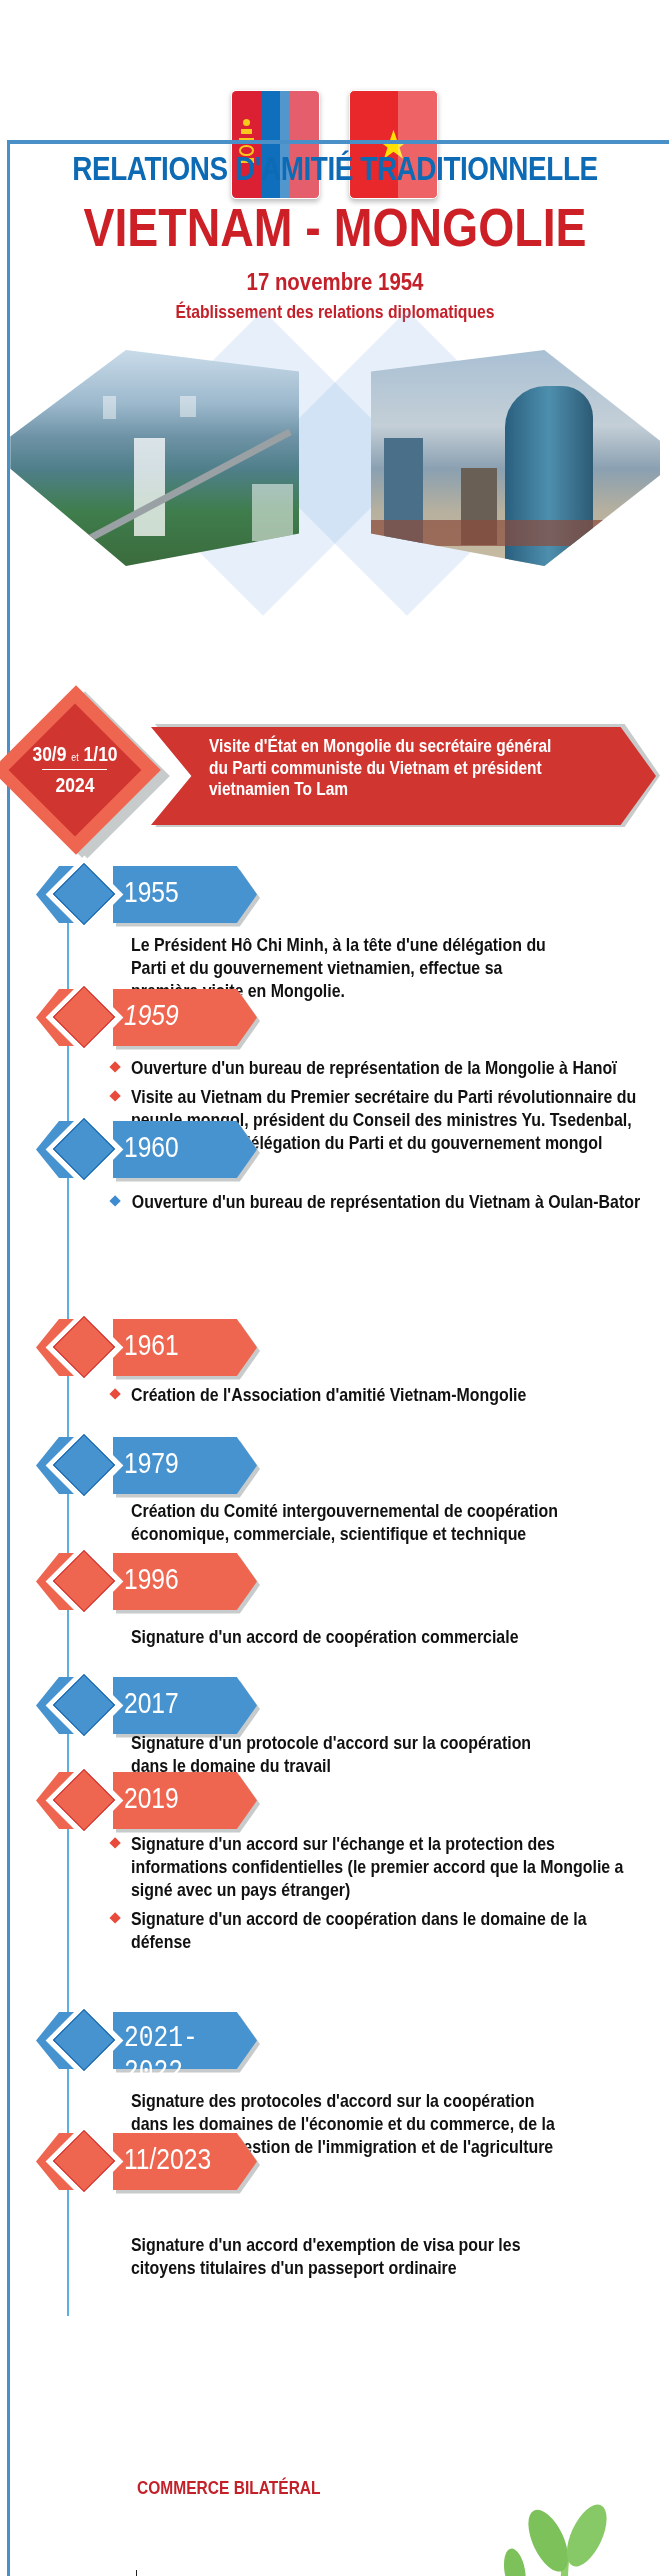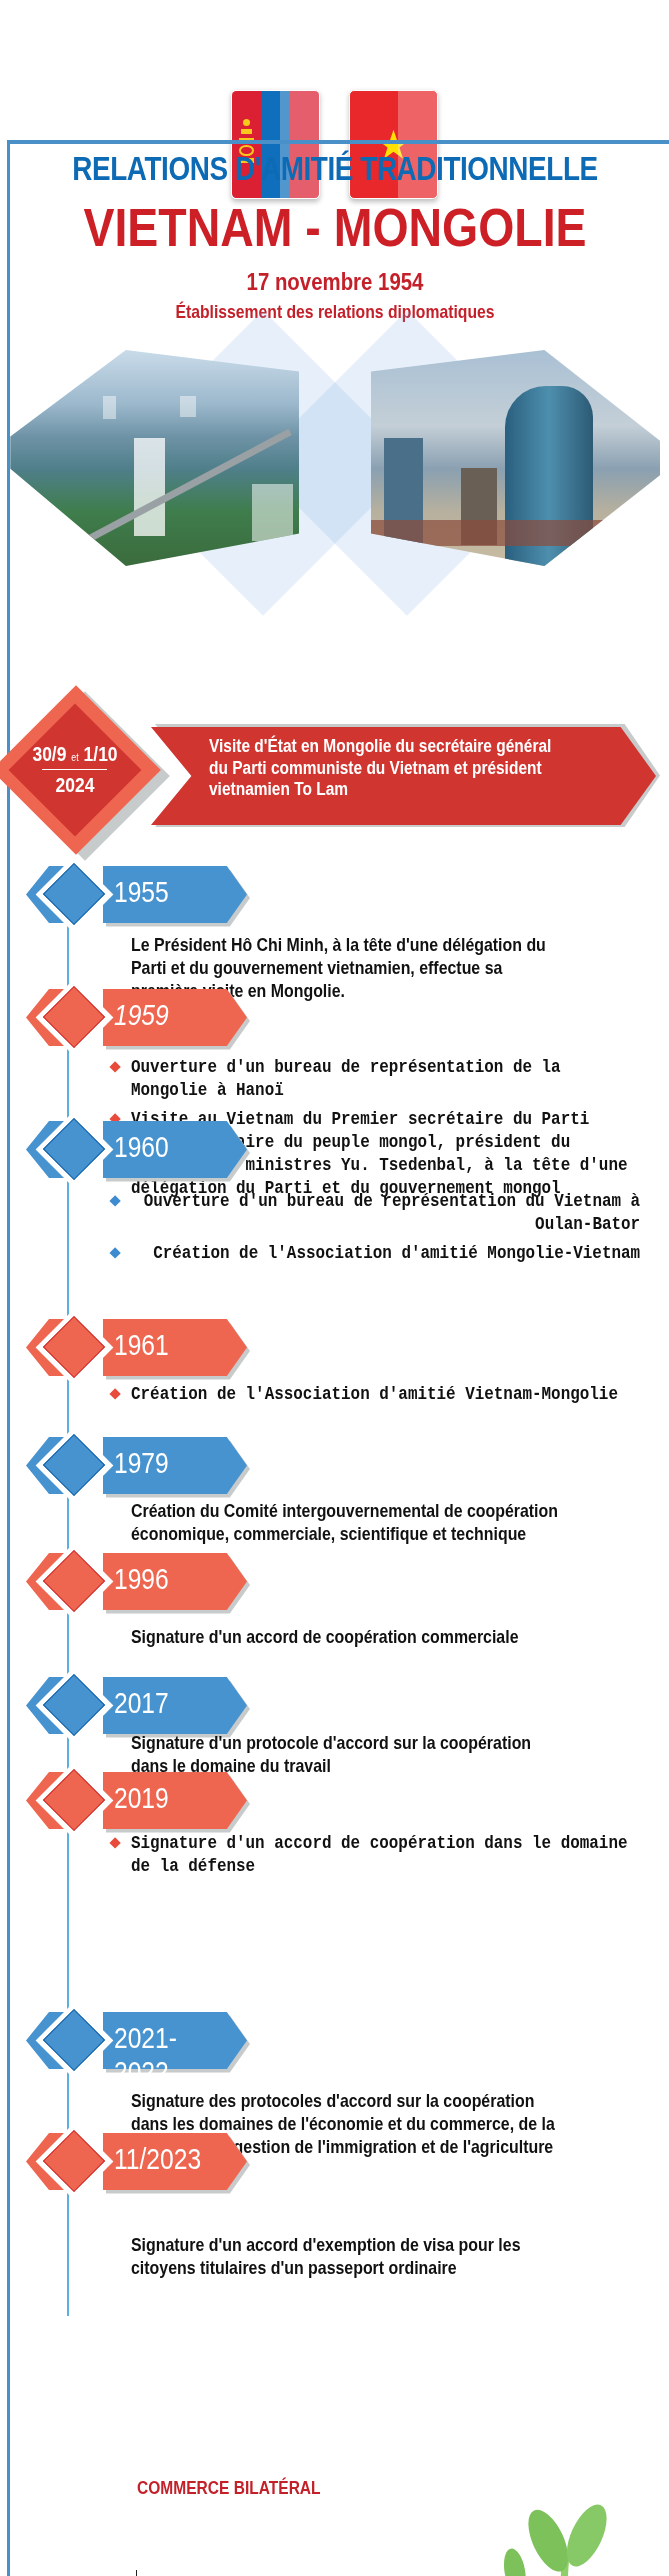--- a/index.html
+++ b/index.html
@@ -45,34 +45,34 @@
   .visit-date .line { width: 65px; height: 1px; background:#fff; margin: 3.1px auto; }
   .visit-date .y { font-size: 20.6px; display:block; transform: scaleX(0.85); }
   .visit-arrow-shadow { position:absolute; left: 155px; top: 724px; width: 505px; height: 103px; background:#c8cbcc;
                         clip-path: polygon(0 0, 93% 0, 100% 50%, 93% 100%, 0 100%, 8% 50%); }
   .visit-arrow { position:absolute; left: 151px; top: 727px; width: 505px; height: 98px; background:#d13530;
                  clip-path: polygon(0 0, 93% 0, 100% 50%, 93% 100%, 0 100%, 8% 50%); }
   .visit-text { position:absolute; left: 209px; top: 736px; width: 402px; color:#fff; font-size: 18px; font-weight:700; line-height: 21.6px; transform: scaleX(0.86); transform-origin: left; }
 
   
   .tl-line { position:absolute; left: 67px; top: 876px; width: 1.5px; height: 1440px; background:#5cb0e0; }
-  .tl-head { position:absolute; left: 26px; width: 222px; height: 62px; }
+  .tl-head { position:absolute; left: 36px; width: 222px; height: 62px; }
   .tl-head .arrowL { position:absolute; left: 0; top: 0; width: 46px; height: 57px; clip-path: polygon(50% 0, 100% 0, 52% 50%, 100% 100%, 50% 100%, 0 50%); }
   .tl-head .band { position:absolute; left: 77px; top: 0; width: 144px; height: 57px; clip-path: polygon(0 0, 86% 0, 100% 50%, 86% 100%, 0 100%, 0 100%); }
   .tl-head .band-shadow { position:absolute; left: 80px; top: 3.6px; width: 144px; height: 57px; background:#c8cbcc; clip-path: polygon(0 0, 86% 0, 100% 50%, 86% 100%, 0 100%); }
   .tl-head .dia { position:absolute; left: 26px; top: 6.2px; width: 44px; height: 44px; transform: rotate(45deg); border: 1.5px solid; }
   .tl-head .dia-white { position:absolute; left: 20.6px; top: 1px; width: 55px; height: 55px; transform: rotate(45deg); background:#fff; }
   .tl-head .label { position:absolute; left: 88px; top: 9.3px; color:#fff; font-size: 30px; font-weight: 400; transform: scaleX(0.82); transform-origin:left; }
   .blue .arrowL, .blue .band { background:#4793d0; }
   .blue .dia { background:#4793d0; border-color:#0d5fa8; }
   .red .arrowL, .red .band { background:#ef6650; }
   .red .dia { background:#ef6650; border-color:#cc2a2a; }
 
   .tl-text { position:absolute; left: 131px; width: 510px; font-size: 18.5px; line-height: 23px; font-weight: 700; color:#111; transform: scaleX(0.86); transform-origin: left; }
-  .tl-bullets { position:absolute; left: 108px; width: 531px; font-family: Liberation Mono, monospace; }
+  .tl-bullets { position:absolute; left: 108px; width: 531px; }
   .tl-bullet { position: relative; padding-left: 23px; font-size: 18.5px; line-height: 23px; font-weight:700; color:#111; margin-bottom: 6.2px; }
   .tl-bullet .txt { display:block; transform: scaleX(0.86); transform-origin:left; width: 592px; }
   .tl-bullet .mk { position:absolute; left: 2.6px; top: 7.2px; width: 8.2px; height: 8.2px; transform: rotate(45deg); }
   .mk.red { background:#e84a3c; }
   .mk.blue { background:#3d8bd0; }
 
   
   .com-title { position:absolute; left: 137px; top: 2477px; color:#c4202a; font-size: 18.5px; font-weight:700; transform: scaleX(0.84); transform-origin:left; }
   .axis { position:absolute; left: 136px; top: 2570px; width: 1px; height: 307px; background:#222; }
 
@@ -173,24 +173,20 @@
       <div class="band"></div>
       <div class="dia-white"></div>
       <div class="dia"></div>
       <div class="label">1960</div>
     </div>
     <div class="tl-bullets" style="top: 1190px; text-align: right;">
       <div class="tl-bullet">
         <span class="mk blue"></span>
         <span class="txt">Ouverture d'un bureau de représentation du Vietnam à Oulan-Bator</span>
       </div>
-      <div class="tl-bullet">
-        <span class="mk blue"></span>
-        <span class="txt">Création de l'Association d'amitié Mongolie-Vietnam</span>
-      </div>
     </div>
     <div class="tl-head red" style="top: 1319px; text-align: right;">
       <div class="arrowL"></div>
       <div class="band-shadow"></div>
       <div class="band"></div>
       <div class="dia-white"></div>
       <div class="dia"></div>
       <div class="label">1961</div>
     </div>
     <div class="tl-bullets" style="top: 1383px;">
@@ -230,24 +226,28 @@
       <div class="arrowL"></div>
       <div class="band-shadow"></div>
       <div class="band"></div>
       <div class="dia-white"></div>
       <div class="dia"></div>
       <div class="label">2019</div>
     </div>
     <div class="tl-bullets" style="top: 1832px;">
       <div class="tl-bullet">
         <span class="mk red"></span>
+        <span class="txt">Signature d'un accord sur l'échange et la protection des informations confidentielles (le premier accord que la Mongolie a signé avec un pays étranger)</span>
+      </div>
+      <div class="tl-bullet">
+        <span class="mk red"></span>
         <span class="txt">Signature d'un accord de coopération dans le domaine de la défense</span>
       </div>
     </div>
-    <div class="tl-head blue" style="top: 2012px;">
+    <div class="tl-head blue" style="top: 2012px; font-family: Liberation Mono, monospace;">
       <div class="arrowL"></div>
       <div class="band-shadow"></div>
       <div class="band"></div>
       <div class="dia-white"></div>
       <div class="dia"></div>
       <div class="label">2021-2022</div>
     </div>
     <div class="tl-text" style="top: 2089px;">Signature des protocoles d'accord sur la coopération dans les domaines de l'économie et du commerce, de la culture, de la gestion de l'immigration et de l'agriculture</div>
     <div class="tl-head red" style="top: 2133px;">
       <div class="arrowL"></div>

